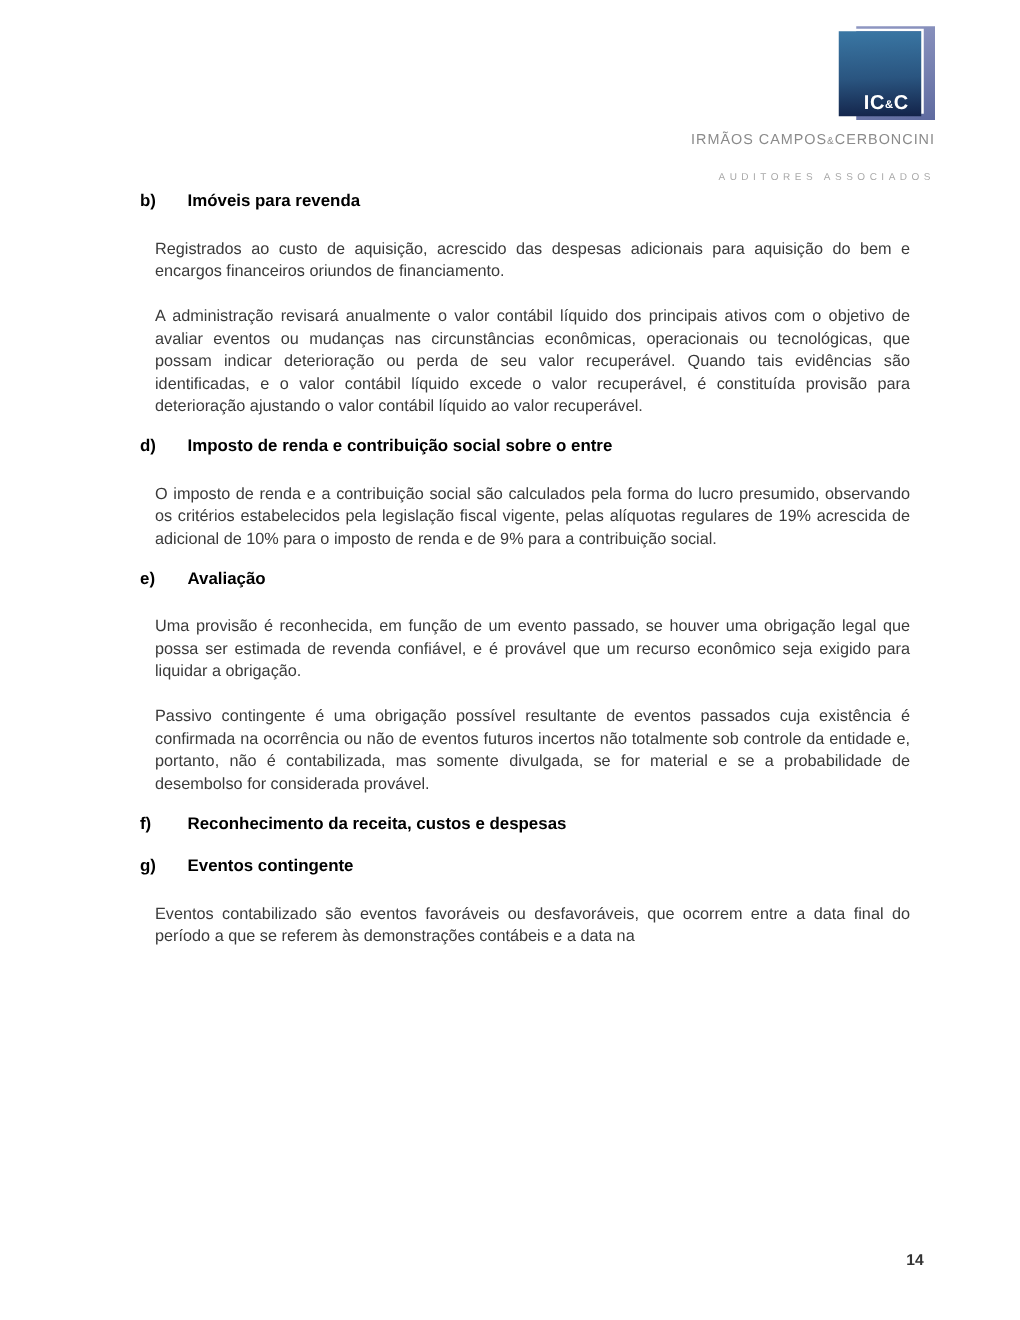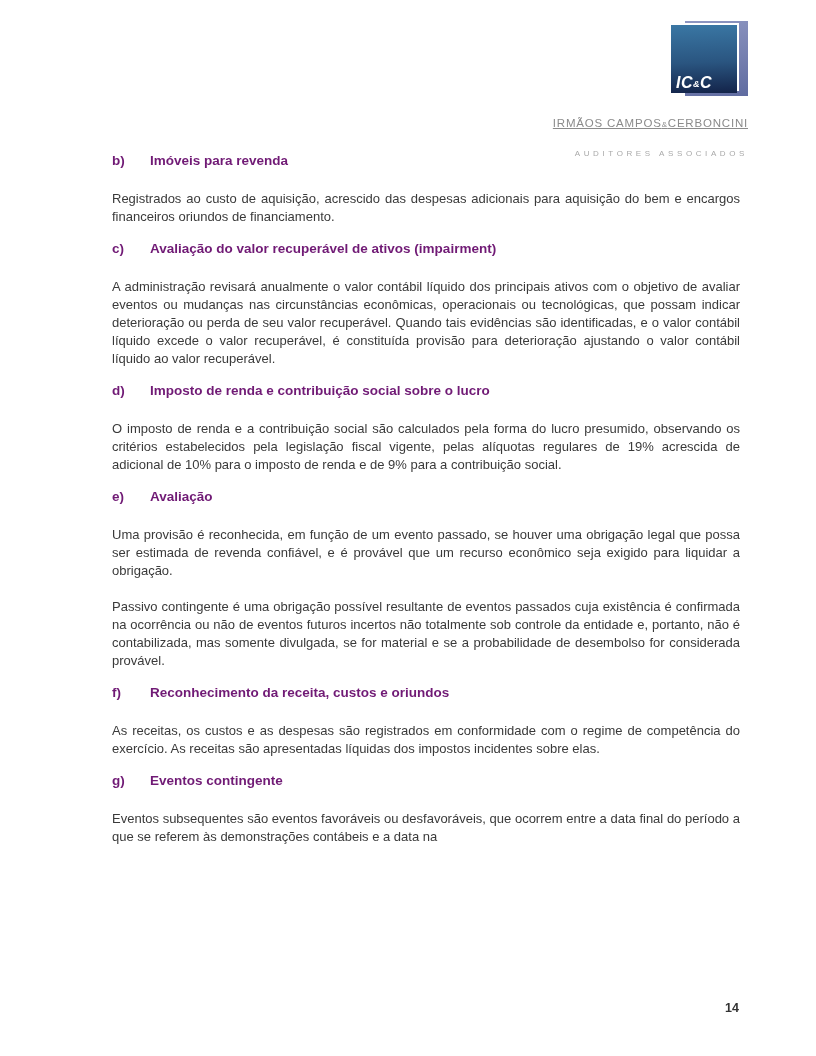--- a/index.html
+++ b/index.html
@@ -20,47 +20,46 @@
     width: 63px; height: 75px;
     background: linear-gradient(165deg, #8f97c2 0%, #7680b0 55%, #5f6ba0 100%);
   }
   .logo-square-front {
     position: absolute; top: 4px; right: 11px;
     width: 66px; height: 68px;
     background: linear-gradient(178deg, #3a77a4 0%, #2a5580 55%, #132349 100%);
     box-shadow: 2px -2px 0 0 #ffffff;
   }
   .logo-monogram {
-    position: absolute; left: 5px; bottom: 2px;
+    position: absolute; left: 20px; bottom: 2px;
     color: #ffffff; font-size: 16px; font-weight: bold; letter-spacing: 0.5px;
     line-height: 1;
-    font-style: italic;
   }
   .logo-monogram .amp { font-size: 9px; position: relative; top: -1px; }
   .logo-name {
-    margin-top: 19px; font-size: 11.5px; color: #8b8b8b;
-    letter-spacing: 0.8px; white-space: nowrap; line-height: 12px; text-decoration: underline;
+    margin-top: 8px; font-size: 11.5px; color: #8b8b8b;
+    letter-spacing: 0.8px; white-space: nowrap; line-height: 12px;
   }
   .logo-name .amp { font-size: 8px; }
   .logo-subtitle {
     margin-top: 18px; font-size: 8px; color: #a9a9a9;
     letter-spacing: 3.6px; white-space: nowrap; line-height: 9px;
   }
 
   
   .content {
     position: absolute; left: 112px; top: 156px; width: 628px;
     color: #3a3a3a; font-size: 13px; line-height: 18px;
   }
   .heading {
     margin: -4px 0 20px;
-    font-weight: bold; color: #701a75; font-size: 13.5px; line-height: 18px;
+    font-weight: bold; color: #000000; font-size: 13.5px; line-height: 18px;
   }
   .heading .letter { display: inline-block; width: 38px; }
-  .para { margin: 0 0 18px; text-align: justify; }
+  .para { margin: 0 12px 18px; text-align: justify; }
 
   .page-number {
     position: absolute; top: 1001px; right: 77px;
     font-size: 12.5px; color: #333333; line-height: 15px; font-weight: bold;
   }
 </style>
 </head>
 <body>
 
 <div class="logo">
@@ -77,50 +76,46 @@
 <div class="content">
 
   <section>
     <div class="heading">
       <span class="letter">b)</span><span>Imóveis para revenda</span>
     </div>
     <p class="para">Registrados ao custo de aquisição, acrescido das despesas adicionais para aquisição do bem e encargos financeiros oriundos de financiamento.</p>
   </section>
 
   <section>
-    <div class="heading">
-      <span class="letter">c)</span><span>Avaliação do valor recuperável de ativos (impairment)</span>
-    </div>
     <p class="para">A administração revisará anualmente o valor contábil líquido dos principais ativos com o objetivo de avaliar eventos ou mudanças nas circunstâncias econômicas, operacionais ou tecnológicas, que possam indicar deterioração ou perda de seu valor recuperável. Quando tais evidências são identificadas, e o valor contábil líquido excede o valor recuperável, é constituída provisão para deterioração ajustando o valor contábil líquido ao valor recuperável.</p>
   </section>
 
   <section>
     <div class="heading">
-      <span class="letter">d)</span><span>Imposto de renda e contribuição social sobre o lucro</span>
+      <span class="letter">d)</span><span>Imposto de renda e contribuição social sobre o entre</span>
     </div>
     <p class="para">O imposto de renda e a contribuição social são calculados pela forma do lucro presumido, observando os critérios estabelecidos pela legislação fiscal vigente, pelas alíquotas regulares de 19% acrescida de adicional de 10% para o imposto de renda e de 9% para a contribuição social.</p>
   </section>
 
   <section>
     <div class="heading">
       <span class="letter">e)</span><span>Avaliação</span>
     </div>
     <p class="para">Uma provisão é reconhecida, em função de um evento passado, se houver uma obrigação legal que possa ser estimada de revenda confiável, e é provável que um recurso econômico seja exigido para liquidar a obrigação.</p>
     <p class="para">Passivo contingente é uma obrigação possível resultante de eventos passados cuja existência é confirmada na ocorrência ou não de eventos futuros incertos não totalmente sob controle da entidade e, portanto, não é contabilizada, mas somente divulgada, se for material e se a probabilidade de desembolso for considerada provável.</p>
   </section>
 
   <section>
     <div class="heading">
-      <span class="letter">f)</span><span>Reconhecimento da receita, custos e oriundos</span>
+      <span class="letter">f)</span><span>Reconhecimento da receita, custos e despesas</span>
     </div>
-    <p class="para">As receitas, os custos e as despesas são registrados em conformidade com o regime de competência do exercício. As receitas são apresentadas líquidas dos impostos incidentes sobre elas.</p>
   </section>
 
   <section>
     <div class="heading">
       <span class="letter">g)</span><span>Eventos contingente</span>
     </div>
-    <p class="para">Eventos subsequentes são eventos favoráveis ou desfavoráveis, que ocorrem entre a data final do período a que se referem às demonstrações contábeis e a data na</p>
+    <p class="para">Eventos contabilizado são eventos favoráveis ou desfavoráveis, que ocorrem entre a data final do período a que se referem às demonstrações contábeis e a data na</p>
   </section>
 
 </div>
 
 <div class="page-number">14</div>
 
 </body></html>

